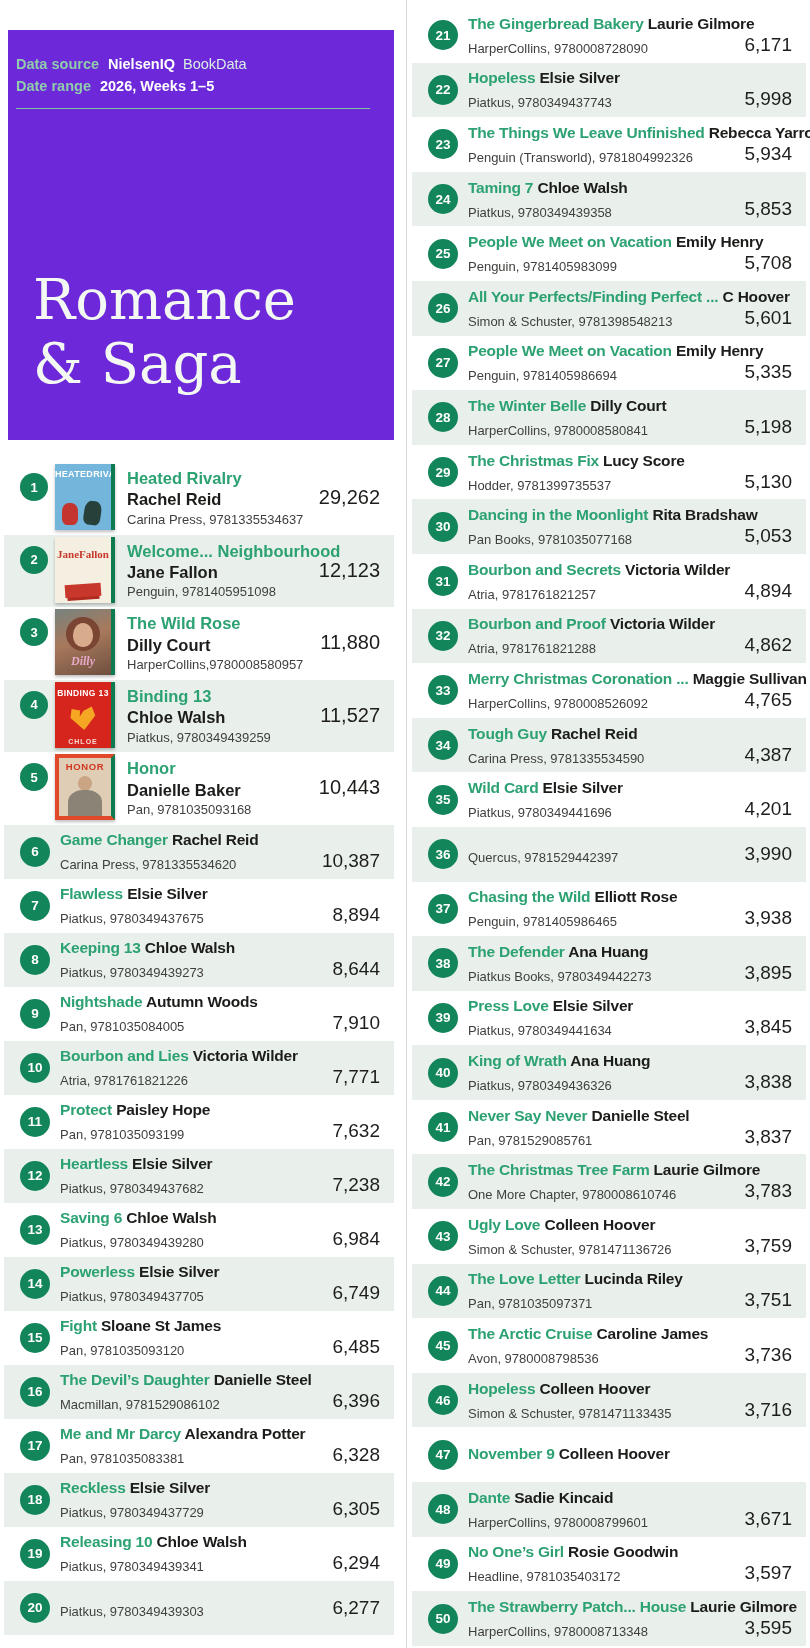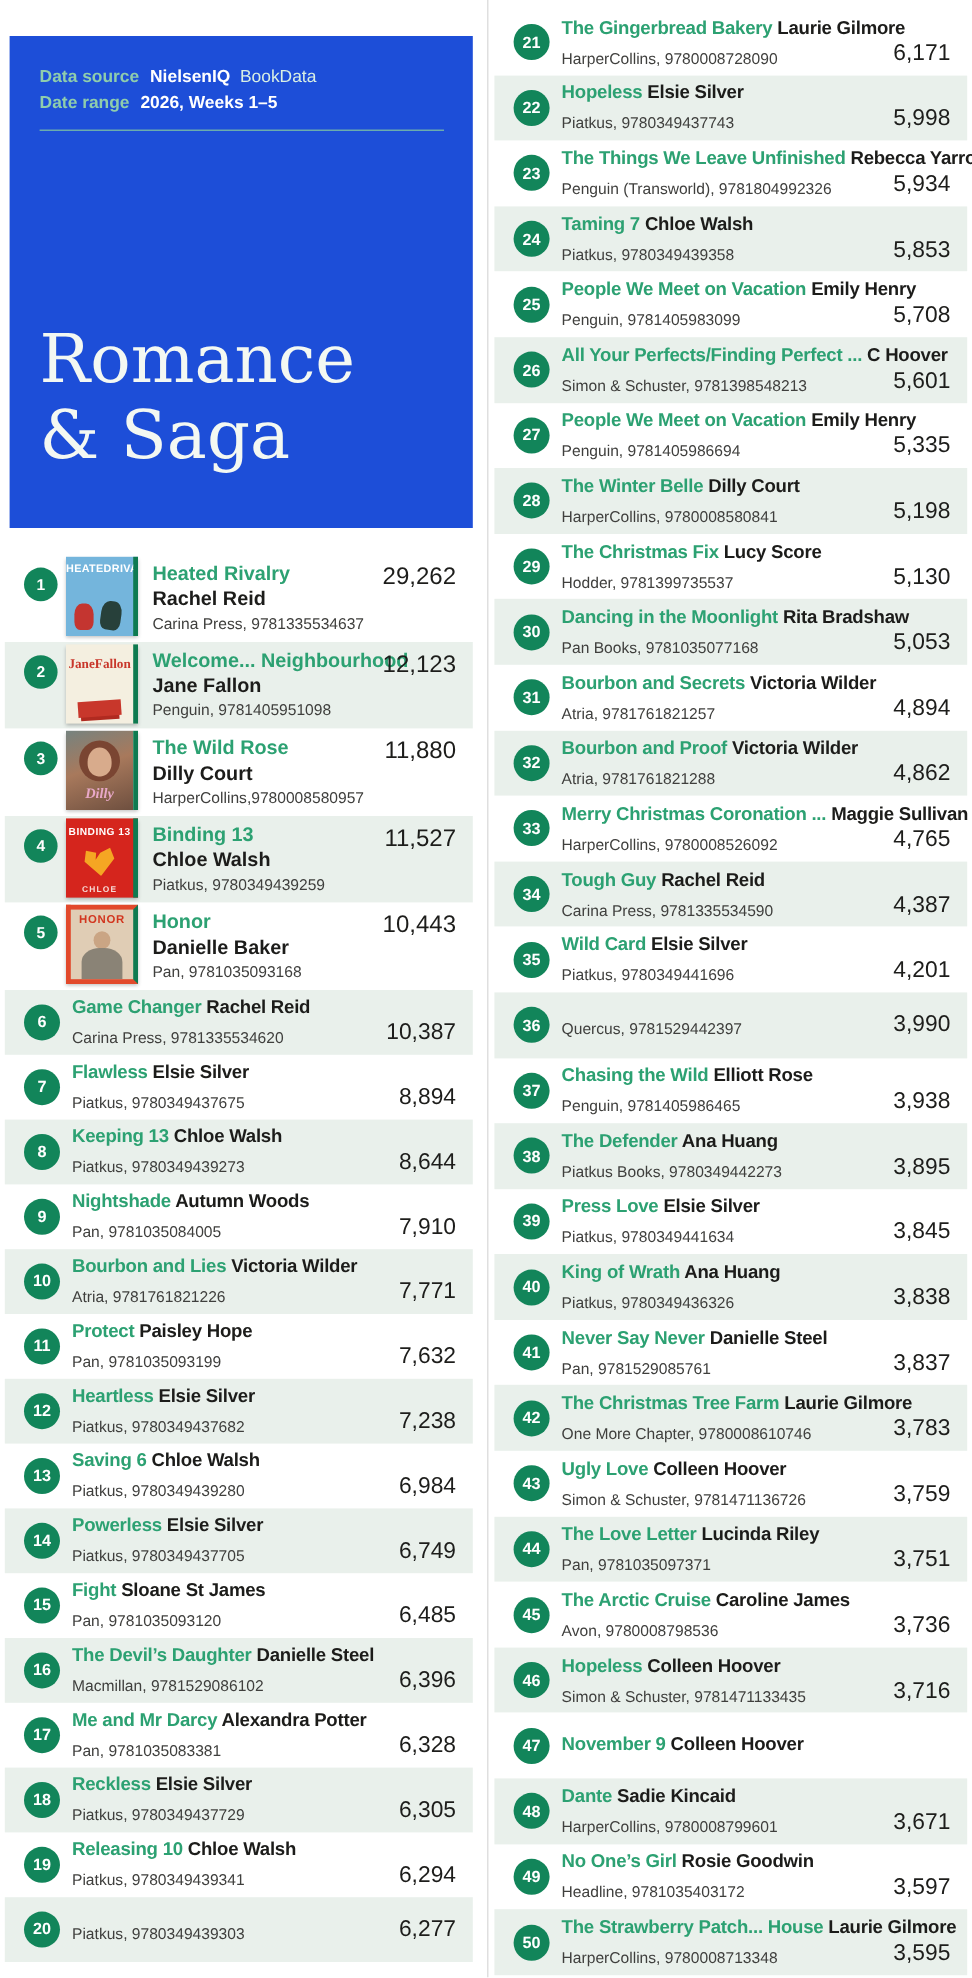--- a/index.html
+++ b/index.html
@@ -4,21 +4,21 @@
 <style>
   html,body{margin:0;padding:0;}
   body{
     width:810px;height:1648px;position:relative;background:#ffffff;
     font-family:"Liberation Sans",sans-serif;color:#1c1c1a;overflow:hidden;
     -webkit-font-smoothing:antialiased;
   }
   
   .header-box{
     position:absolute;left:8px;top:30px;width:386px;height:410px;
-    background:#1d4ed8;box-sizing:border-box;padding:24px 24px 0 25px;
+    background:#6d28d9;box-sizing:border-box;padding:24px 24px 0 8px;
   }
   .meta-line{font-size:14.5px;font-weight:700;line-height:1.5;white-space:nowrap;}
   .meta-label{color:#8FCDAC;margin-right:5px;}
   .meta-strong{color:#ffffff;}
   .meta-light{color:#D9EFE3;font-weight:400;margin-left:4px;}
   .meta-rule{border:none;border-top:1px solid #7FC4A2;margin:10px 0 0 0;width:100%;}
   .big-title{
     position:absolute;left:25px;bottom:44px;
     font-family:"DejaVu Serif","Liberation Serif",serif;
     font-size:56px;line-height:1.14;color:#F3F8F2;font-weight:400;letter-spacing:0px;
@@ -36,21 +36,21 @@
     display:flex;align-items:center;justify-content:center;flex:0 0 auto;
   }
   
   .row-top{height:72.6px;display:flex;padding:0 14px 0 16px;align-items:flex-start;}
   .row-top .circle{width:28px;height:28px;font-size:13px;margin-top:11px;}
   .row-top .cover{margin:2px 12px 0 7px;}
   .row-top .info{padding-top:6px;min-width:0;}
   .row-top .t-title{color:#2CA172;font-weight:700;font-size:16.5px;line-height:1.3;white-space:nowrap;}
   .row-top .t-author{color:#1c1c1a;font-weight:700;font-size:16.5px;line-height:1.3;}
   .row-top .t-pub{color:#3F3F3D;font-size:13px;line-height:1.45;white-space:nowrap;}
-  .row-top .num{position:absolute;right:14px;top:8px;font-size:20px;color:#1d1d1b;}
+  .row-top .num{position:absolute;right:14px;top:24px;font-size:20px;color:#1d1d1b;}
   
   .row-list{display:flex;align-items:center;gap:10px;padding:0 14px 0 16px;}
   .col-left .row-list{height:54px;}
   .col-right .row-list{height:54.6px;}
   .row-list .circle{width:30px;height:30px;font-size:13.5px;}
   .row-list .content{flex:1;min-width:0;}
   .row-list .line1{font-size:15.5px;font-weight:700;letter-spacing:-0.2px;white-space:nowrap;margin-bottom:1px;}
   .row-list .line1 .t{color:#2CA172;}
   .row-list .line1 .a{color:#1c1c1a;}
   .row-list .line2{display:flex;justify-content:space-between;align-items:flex-end;}

